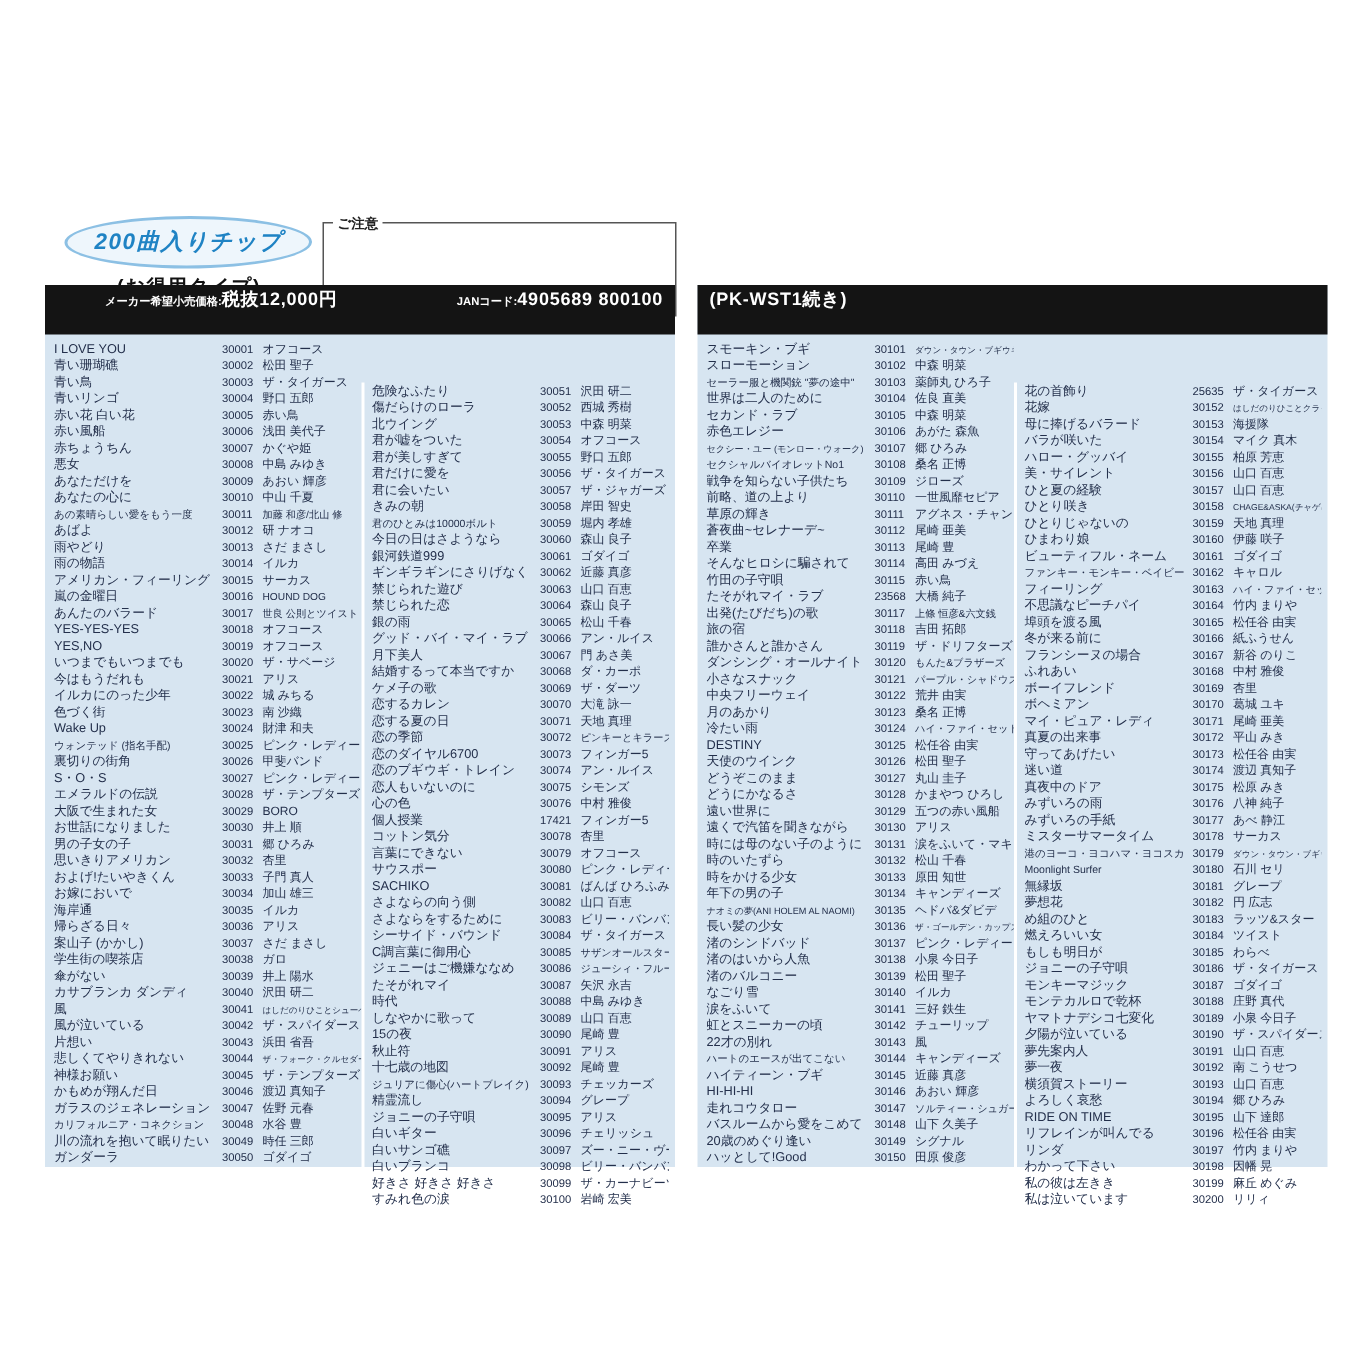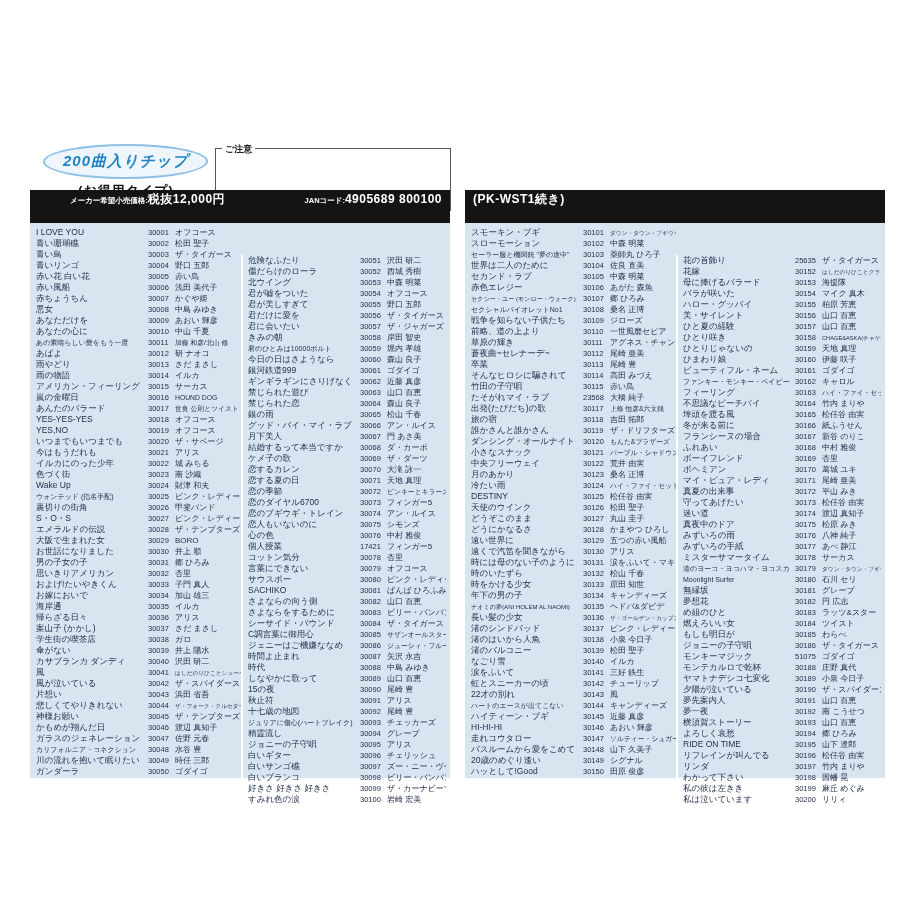--- a/index.html
+++ b/index.html
@@ -498,21 +498,21 @@
             <span class="st">C調言葉に御用心</span>
             <span class="sc">30085</span>
             <span class="sa sm1">サザンオールスターズ</span>
           </div>
           <div class="song-row">
             <span class="st">ジェニーはご機嫌ななめ</span>
             <span class="sc">30086</span>
             <span class="sa sm1">ジューシィ・フルーツ</span>
           </div>
           <div class="song-row">
-            <span class="st">時間よ止まれ</span>
+            <span class="st">たそがれマイ</span>
             <span class="sc">30087</span>
             <span class="sa">矢沢 永吉</span>
           </div>
           <div class="song-row">
             <span class="st">時代</span>
             <span class="sc">30088</span>
             <span class="sa">中島 みゆき</span>
           </div>
           <div class="song-row">
             <span class="st">しなやかに歌って</span>
@@ -1013,21 +1013,21 @@
             <span class="sc">30185</span>
             <span class="sa">わらべ</span>
           </div>
           <div class="song-row">
             <span class="st">ジョニーの子守唄</span>
             <span class="sc">30186</span>
             <span class="sa">ザ・タイガース</span>
           </div>
           <div class="song-row">
             <span class="st">モンキーマジック</span>
-            <span class="sc">51075</span>
+            <span class="sc">30187</span>
             <span class="sa">ゴダイゴ</span>
           </div>
           <div class="song-row">
             <span class="st">モンテカルロで乾杯</span>
             <span class="sc">30188</span>
             <span class="sa">庄野 真代</span>
           </div>
           <div class="song-row">
             <span class="st">ヤマトナデシコ七変化</span>
             <span class="sc">30189</span>

